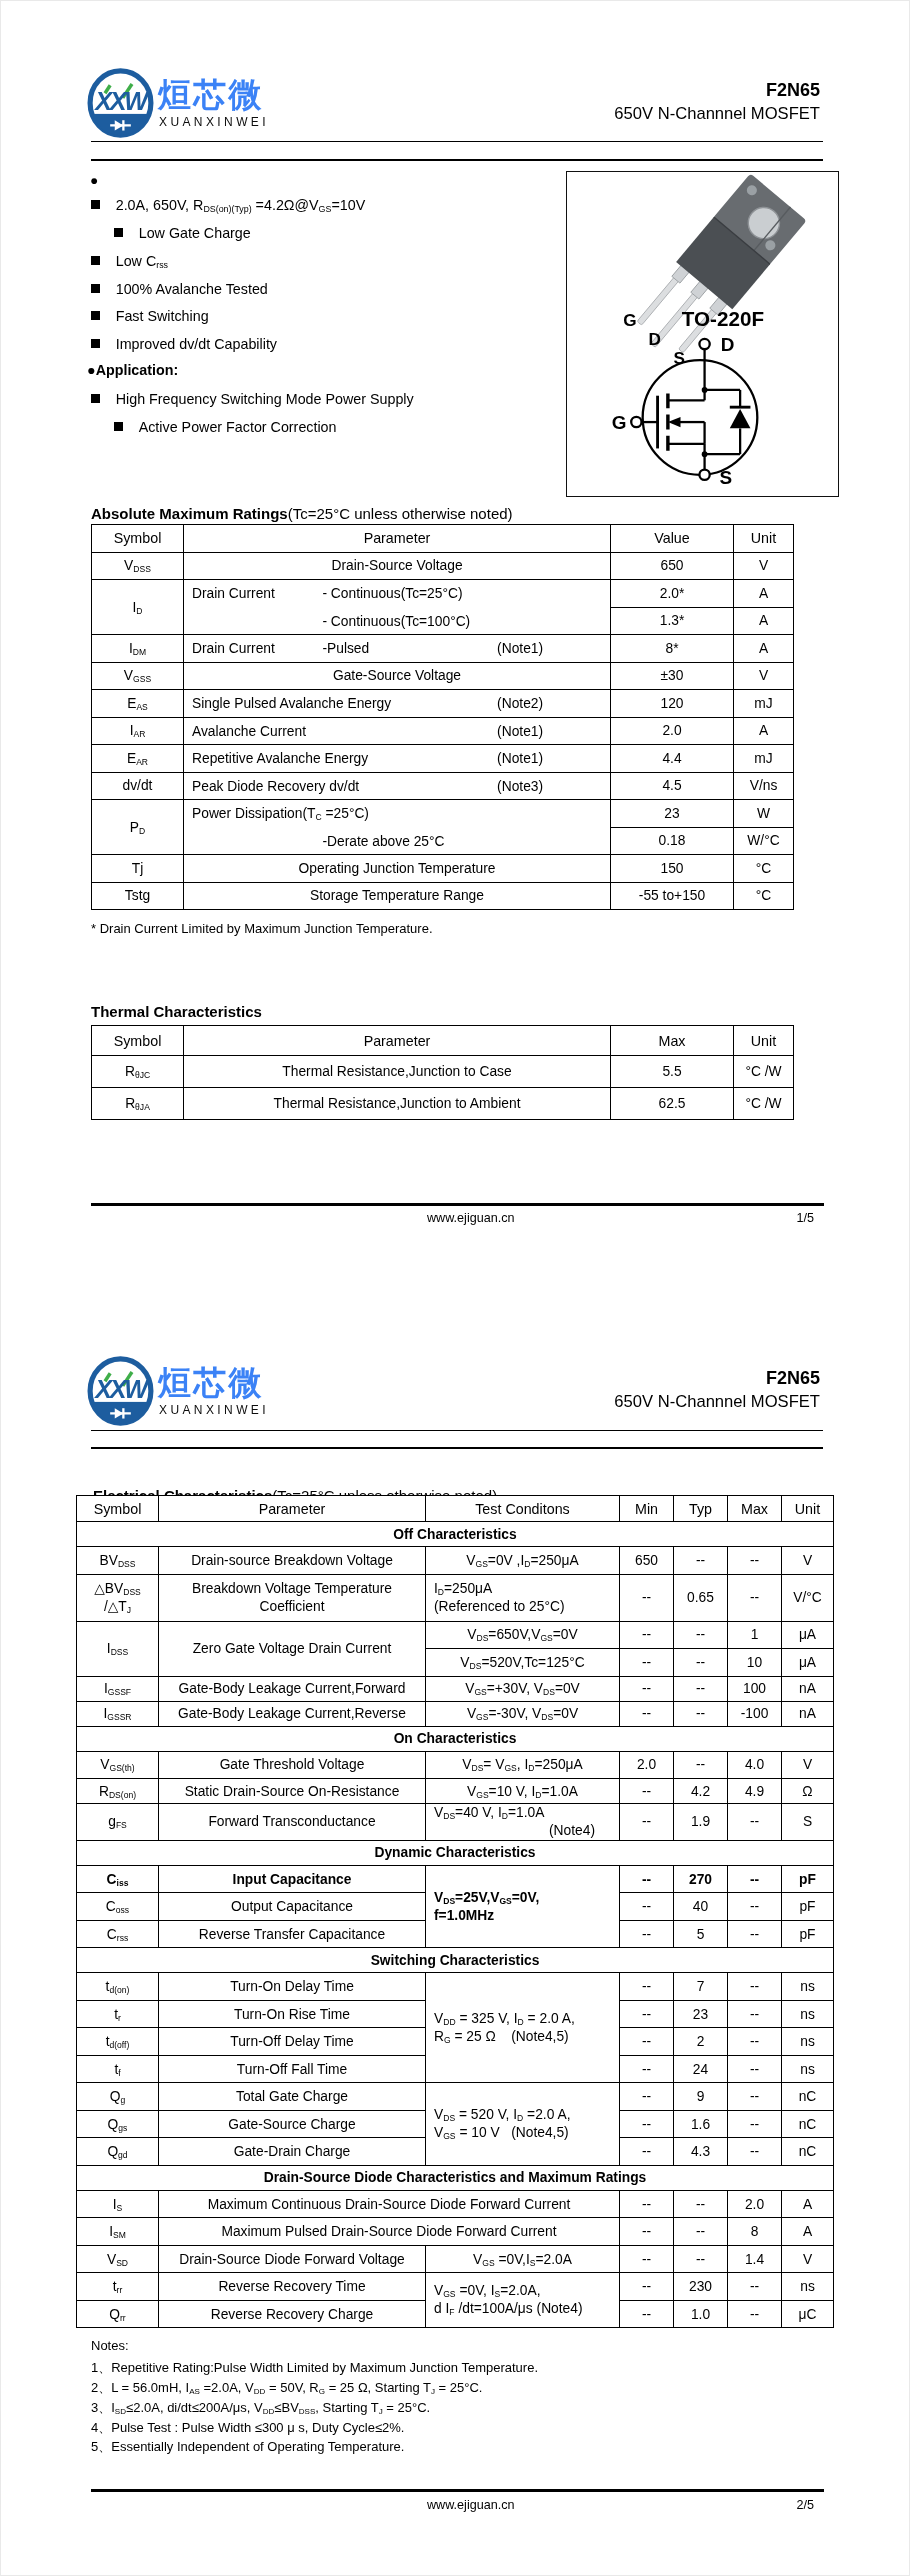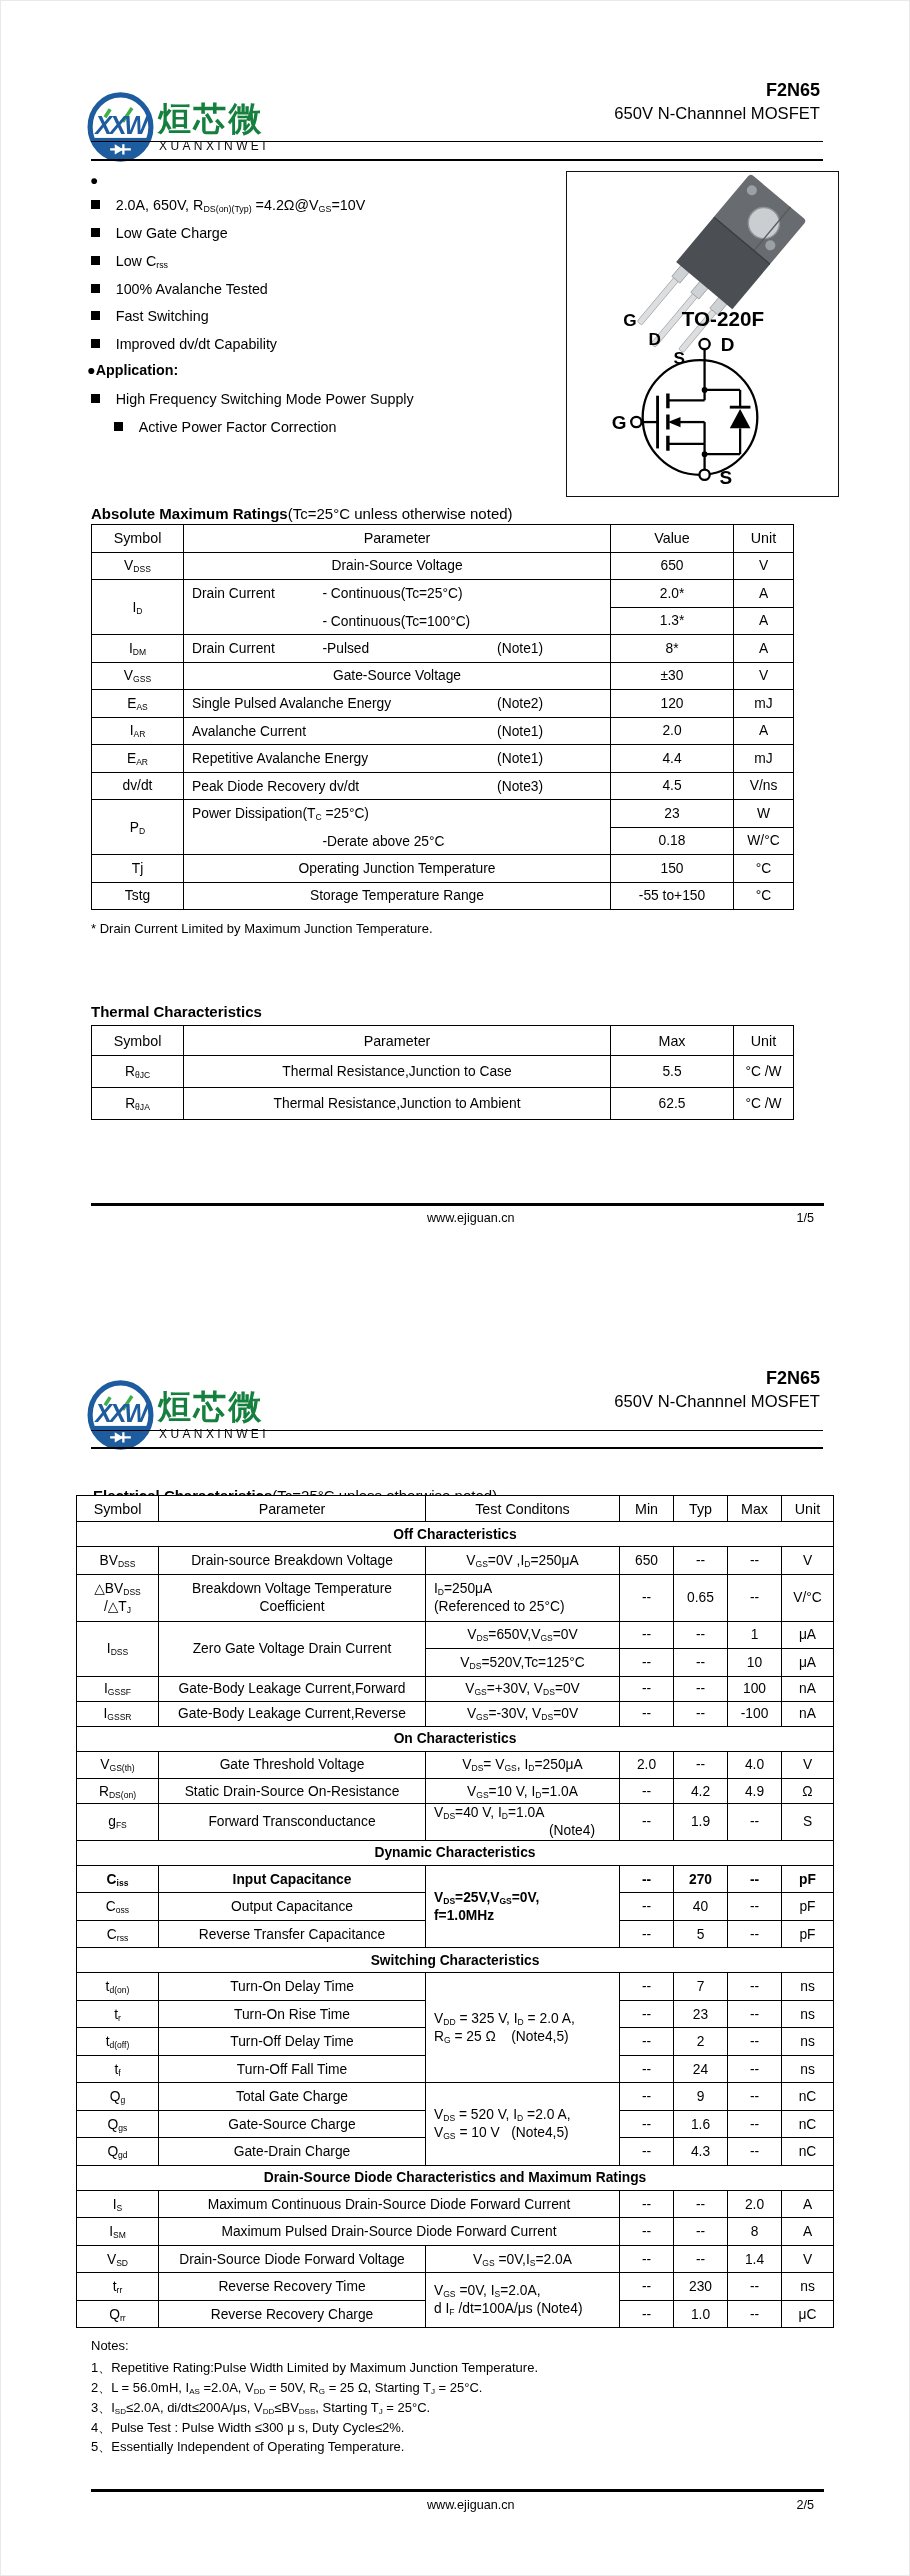--- a/index.html
+++ b/index.html
@@ -2,23 +2,23 @@
 <html style="font-size:9.2px"><head>
 <meta charset="utf-8">
 <style>
   html,body{margin:0;padding:0;}
   body{width:910px;height:2576px;position:relative;background:#ffffff;
        font-family:"Liberation Sans",sans-serif;color:#000;}
   .sheet{position:absolute;inset:0;background:#fff;border:0.6px solid #e9e9e9;box-sizing:border-box;}
   sub{font-size:0.62em;line-height:0;vertical-align:-0.22em;}
 
   
-  .logo{position:absolute;left:86px;width:206px;height:75px;margin-top:24px;}
+  .logo{position:absolute;left:86px;width:206px;height:75px;}
   .logo-mark{position:absolute;left:0;top:0;}
-  .logo-cn{position:absolute;left:71px;top:4.6px;font-size:33px;font-weight:bold;letter-spacing:2.3px;color:#15803d;}
+  .logo-cn{position:absolute;left:71px;top:4.6px;font-size:33px;font-weight:bold;letter-spacing:2.3px;color:#3b82f6;}
   .logo-en{position:absolute;left:72px;top:47px;font-size:12px;letter-spacing:3.4px;color:#0d0d0d;}
   .hdr-part{position:absolute;right:89px;text-align:right;font-size:18px;font-weight:bold;}
   .hdr-sub{position:absolute;right:89px;text-align:right;font-size:16.6px;}
   .rule{position:absolute;left:90px;width:732px;background:#000;}
 
   
   .feat-dot{position:absolute;left:89px;font-size:13.8px;}
   .feat{position:absolute;left:90px;height:19.5px;line-height:19.5px;font-size:14.3px;white-space:nowrap;}
   .feat .sq{display:inline-block;width:9.2px;height:9.2px;background:#000;margin-right:15.5px;vertical-align:0.6px;}
   .app-head{position:absolute;left:86px;font-size:14.3px;font-weight:bold;}
@@ -95,21 +95,21 @@
       <div class="logo-en">XUANXINWEI</div>
     </div>
 
     <div class="hdr-part" style="top:79px;">F2N65</div>
     <div class="hdr-sub" style="top:103px;">650V N-Channnel MOSFET</div>
     <div class="rule" style="top:140px;height:1.1px;"></div>
     <div class="rule" style="top:158px;height:2.3px;"></div>
 
     <div class="feat-dot" style="top:172px;">●</div>
     <div class="feat" style="top:195px;"><span class="sq"></span><span>2.0A, 650V, R<sub>DS(on)(Typ)</sub> =4.2Ω@V<sub>GS</sub>=10V</span></div>
-    <div class="feat" style="top:223px;"><span class="sq"></span><span>Low Gate Charge</span></div>
+    <div class="feat" style="top:223px;margin-left:23px;"><span class="sq"></span><span>Low Gate Charge</span></div>
     <div class="feat" style="top:251px;"><span class="sq"></span><span>Low C<sub>rss</sub></span></div>
     <div class="feat" style="top:279px;"><span class="sq"></span><span>100% Avalanche Tested</span></div>
     <div class="feat" style="top:306px;"><span class="sq"></span><span>Fast Switching</span></div>
     <div class="feat" style="top:334px;"><span class="sq"></span><span>Improved dv/dt Capability</span></div>
     <div class="app-head" style="top:361px;">●Application:</div>
     <div class="feat" style="top:389px;"><span class="sq"></span><span>High Frequency Switching Mode Power Supply</span></div>
     <div class="feat" style="top:417px;margin-left:23px;"><span class="sq"></span><span>Active Power Factor Correction</span></div>
 
     <div class="pkgbox">
       <svg width="270" height="323" viewBox="0 0 471 563">

